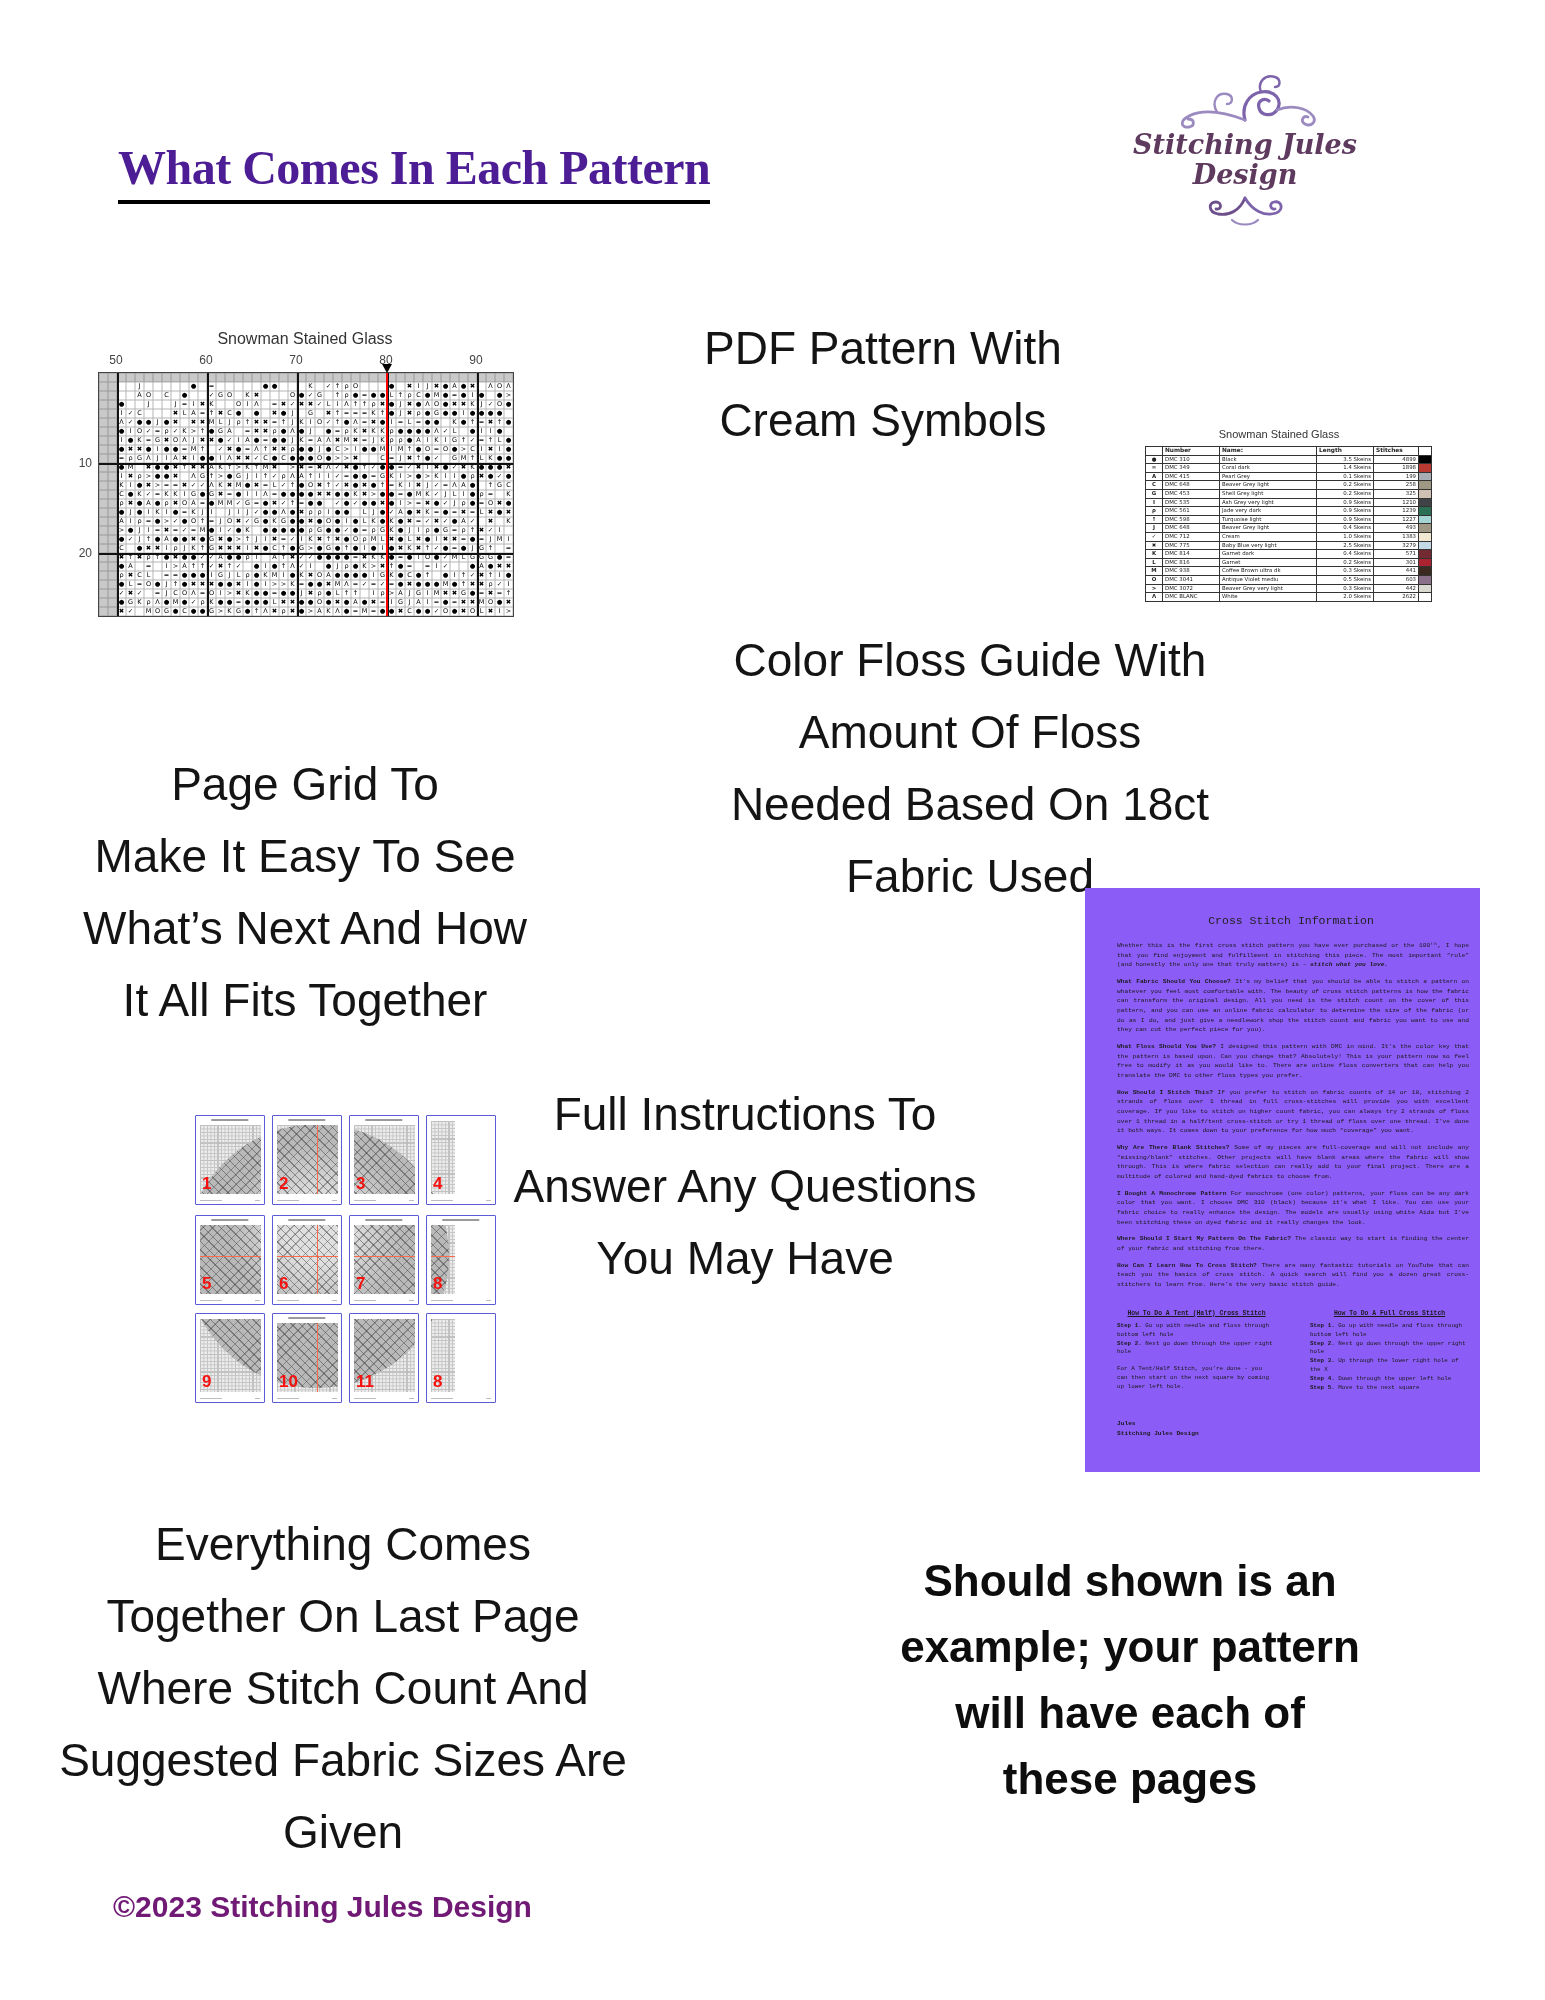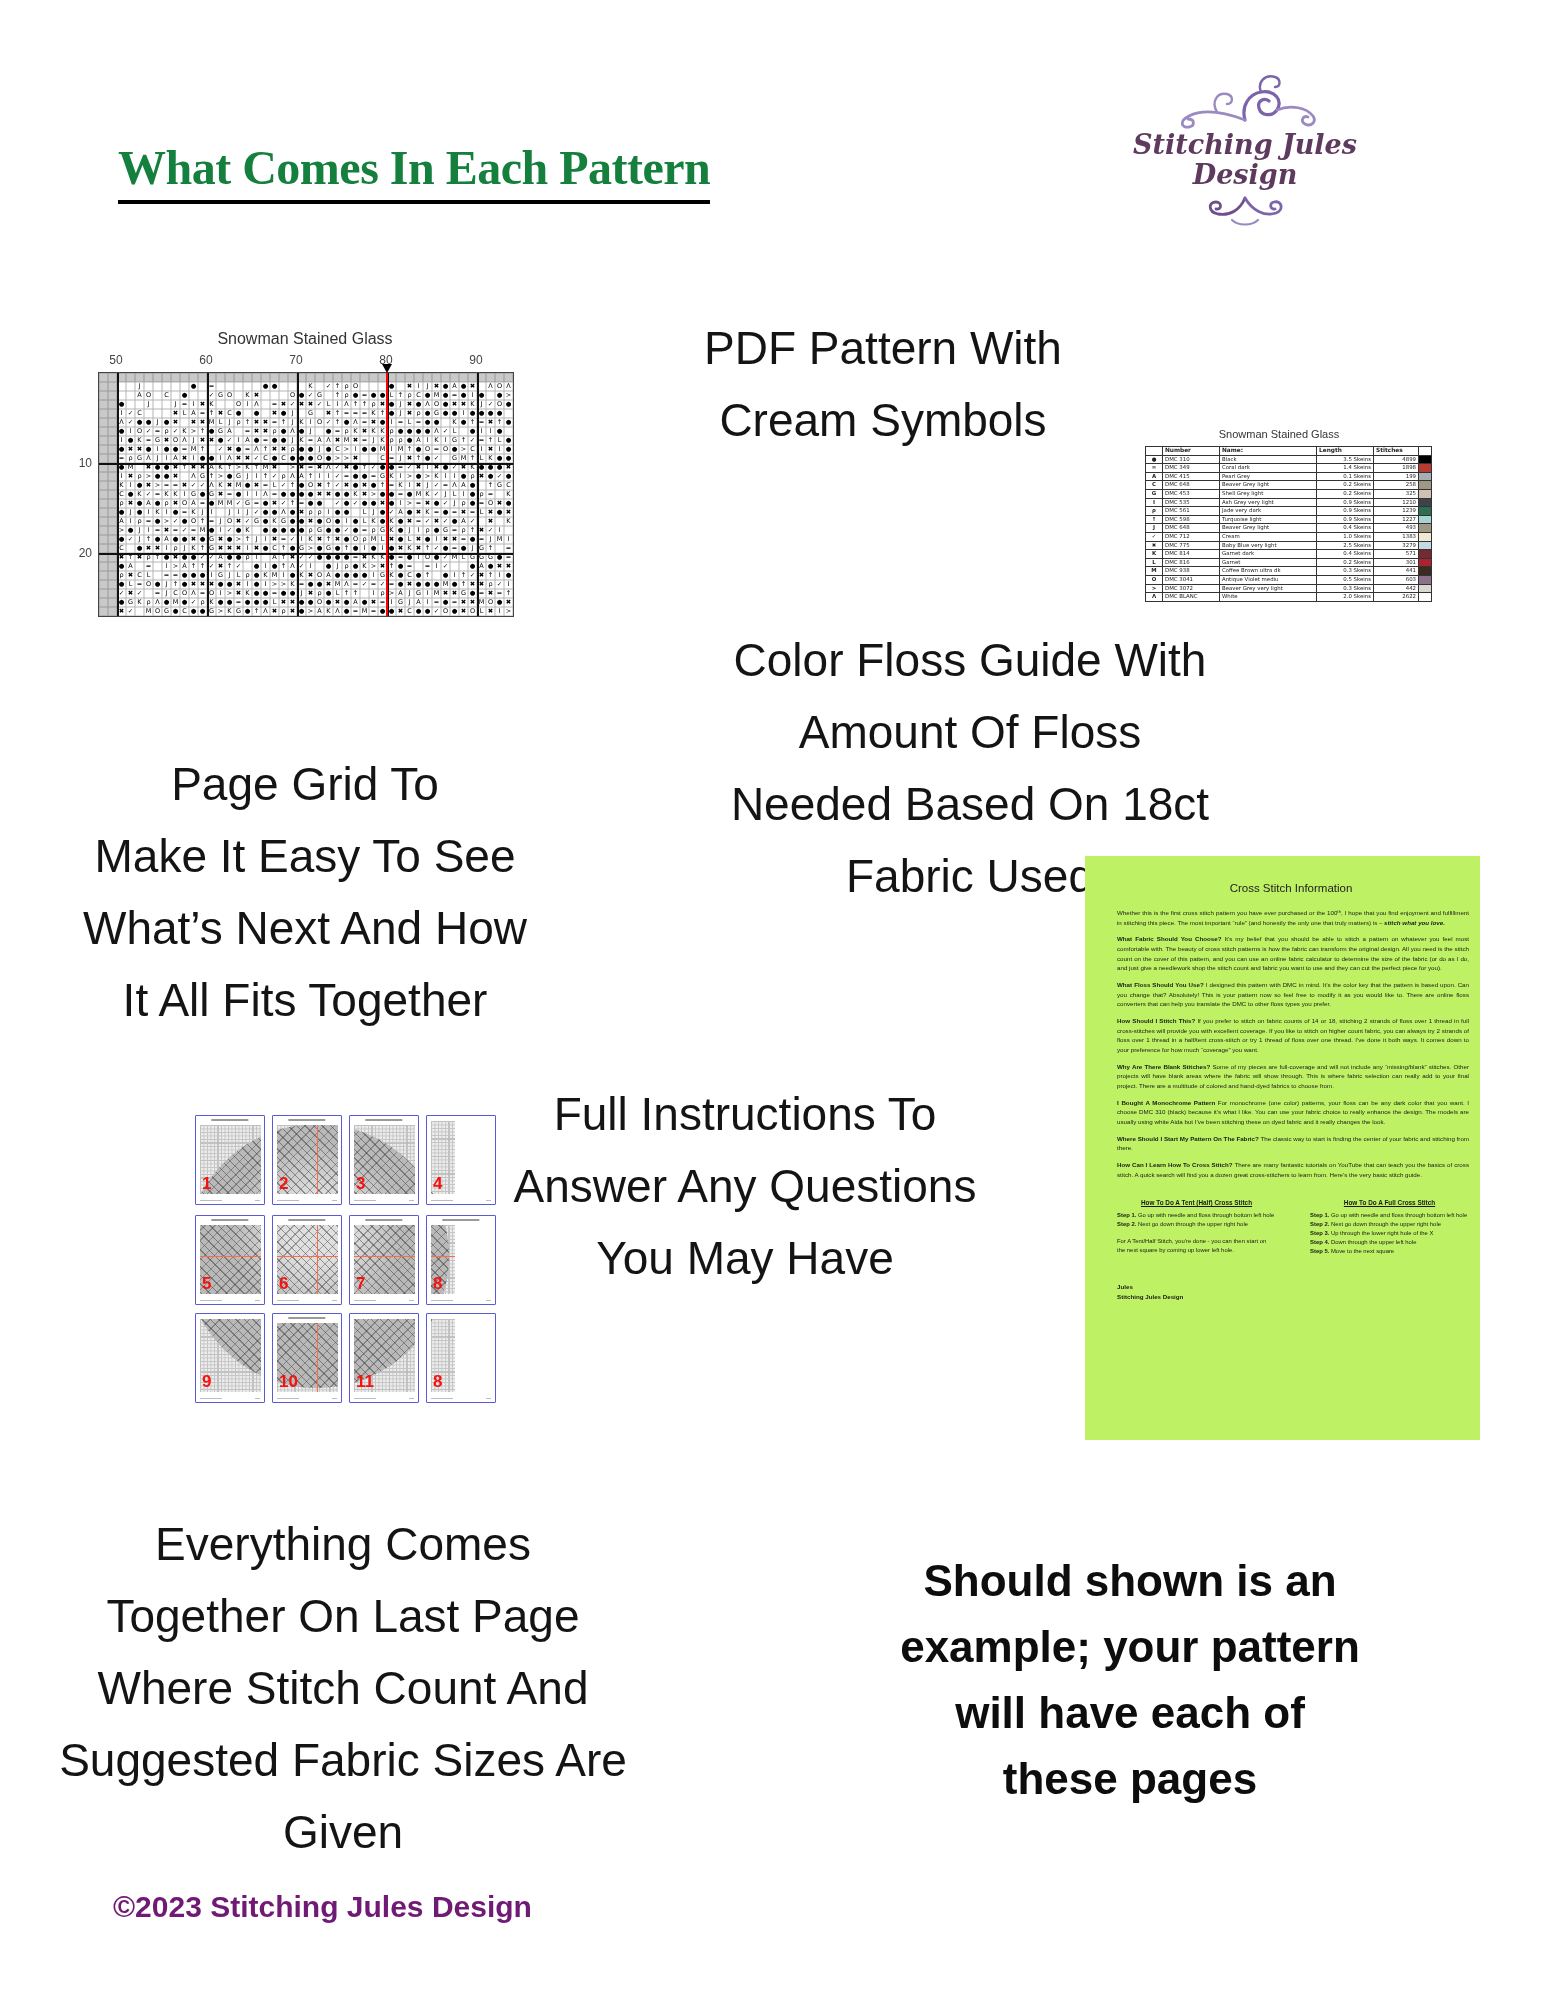--- a/index.html
+++ b/index.html
@@ -1,21 +1,21 @@
 <!DOCTYPE html>
 <html><head>
 <meta charset="utf-8">
 <style>
   html,body{margin:0;padding:0;background:#ffffff;}
   #canvas{position:relative;width:1545px;height:2000px;background:#fff;overflow:hidden;
           font-family:"Liberation Sans",sans-serif;color:#161616;}
 
   
   .page-title{position:absolute;left:118px;top:140px;font-family:"Liberation Serif",serif;
-    font-weight:bold;font-size:48px;letter-spacing:-0.5px;color:#15803d;
+    font-weight:bold;font-size:48px;letter-spacing:-0.5px;color:#4c1d95;
     border-bottom:4px solid #000;padding-bottom:5px;}
   .logo{position:absolute;left:1090px;top:68px;width:310px;text-align:center;}
   .logo-text{font-family:"DejaVu Serif",serif;font-style:italic;font-weight:bold;
     font-size:27px;color:#5e3a5e;line-height:30px;}
   .logo svg{display:block;margin:0 auto;}
 
   
   .caption{position:absolute;text-align:center;font-size:46px;line-height:72px;color:#141414;}
   .caption.bold{font-weight:bold;font-size:44px;line-height:66px;color:#0d0d0d;}
 
@@ -66,22 +66,22 @@
   .pcircle{position:absolute;width:264px;height:264px;border-radius:50%;background-color:#b9b9b9;
     background-image:
      repeating-linear-gradient(45deg,rgba(60,60,60,.5) 0 1px,transparent 1px 6px),
      repeating-linear-gradient(-45deg,rgba(60,60,60,.4) 0 1px,transparent 1px 7px),
      radial-gradient(circle at 50% 40%,rgba(255,255,255,.55) 0 16%,transparent 42%);}
   .pvline{position:absolute;top:0;bottom:0;width:1px;background:#ff6a4a;}
   .phline{position:absolute;left:0;right:0;height:1px;background:#ff6a4a;}
   .pnum{position:absolute;color:#f7120f;font-weight:bold;font-size:17px;line-height:17px;}
 
   
-  .doc{position:absolute;left:1085px;top:856px;width:395px;height:584px;background:#bef264;
-    font-family:Liberation Sans, sans-serif;color:#1a1a1a;}
+  .doc{position:absolute;left:1085px;top:888px;width:395px;height:584px;background:#8b5cf6;
+    font-family:Liberation Mono, monospace;color:#1a1a1a;}
   .doc-title{text-align:center;font-size:11.5px;color:#222;margin:26px 0 14px 30px;width:352px;}
   .doc-body{margin-left:32px;width:352px;}
   .doc-body p{font-size:6.2px;line-height:1.56;text-align:justify;margin:0 0 7px 0;}
   .howto{display:flex;margin-left:32px;width:352px;margin-top:20px;gap:24px;}
   .howto-col{flex:1;}
   .howto h4{font-size:6.4px;text-align:center;margin:0 0 5px 0;text-decoration:underline;}
   .howto .step{font-size:5.9px;line-height:1.5;margin:0;}
   .howto .stepnote{font-size:5.9px;line-height:1.5;margin-top:8px;}
   .doc-sig{margin:26px 0 0 32px;font-size:6.2px;font-weight:bold;line-height:1.6;}
 

